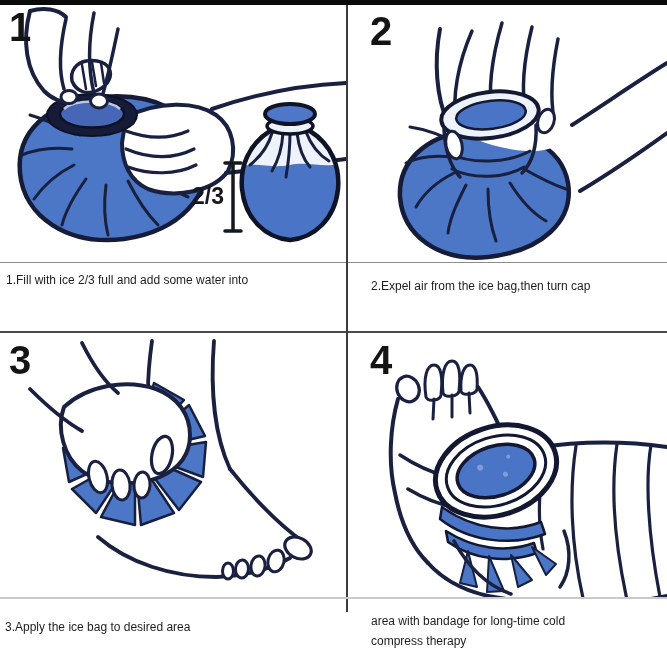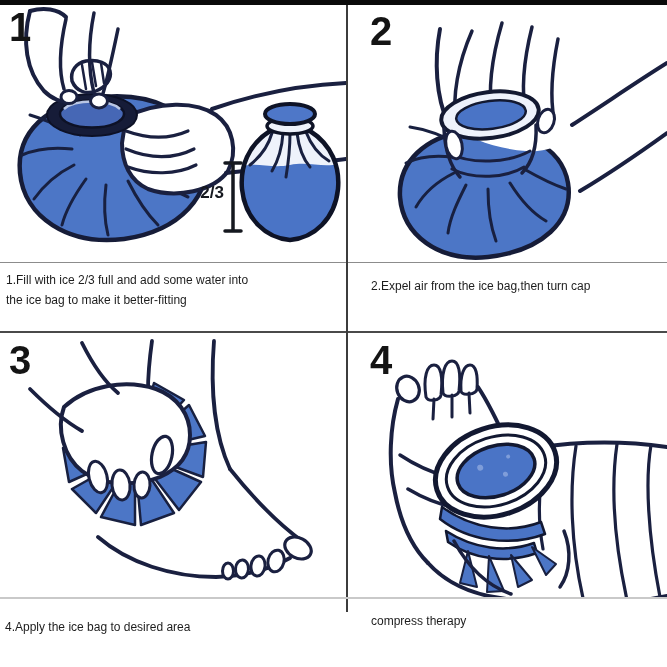--- a/index.html
+++ b/index.html
@@ -6,21 +6,21 @@
   #stage{position:relative;width:667px;height:667px;background:#ffffff;overflow:hidden;
          font-family:"Liberation Sans","DejaVu Sans",sans-serif;}
   .topbar{position:absolute;left:0;top:0;width:667px;height:5px;background:#0a0a0a;}
   .vdiv{position:absolute;left:346px;top:5px;width:2px;height:607px;background:#3c3c3c;}
   .hdiv{position:absolute;left:0;top:331px;width:667px;height:2px;background:#4a4a4a;}
   .sep-top{position:absolute;left:0;top:262px;width:667px;height:1px;background:#8c8c8c;}
   .sep-bottom{position:absolute;left:0;top:597px;width:667px;height:2px;background:#c9c9c9;}
   .panel-number{position:absolute;font-size:40px;font-weight:600;color:#141414;line-height:1;}
   .caption{position:absolute;font-size:12px;line-height:20px;color:#1d1d1d;white-space:nowrap;}
   .fill-label{position:absolute;left:188px;top:183px;width:36px;text-align:right;
-              font-size:17px;font-weight:bold;color:#15181f;}
+              font-size:23px;font-weight:bold;color:#15181f;}
   svg{position:absolute;display:block;}
   .ln{fill:none;stroke:#1a2040;stroke-width:3.5;stroke-linecap:round;stroke-linejoin:round;}
   .skin{fill:#ffffff;stroke:#1a2040;stroke-width:3.2;stroke-linecap:round;stroke-linejoin:round;}
   .bagfill{fill:#4c76c6;stroke:#161c38;stroke-width:4.5;stroke-linejoin:round;}
   .pleat{fill:none;stroke:#182040;stroke-width:3;stroke-linecap:round;}
   .wedge{fill:#4c76c6;stroke:#182040;stroke-width:2.5;stroke-linejoin:round;}
 </style>
 </head>
 <body>
 
@@ -187,25 +187,25 @@
 
   <div class="panel-number" style="left:9px;top:7px;">1</div>
   <div class="panel-number" style="left:370px;top:11px;">2</div>
   <div class="panel-number" style="left:9px;top:340px;">3</div>
   <div class="panel-number" style="left:370px;top:340px;">4</div>
 
   <div class="fill-label">2/3</div>
 
   <div class="caption" style="left:6px;top:270px;">
     <div>1.Fill with ice 2/3 full and add some water into</div>
-    <div>the ice bag to make it better-fitting</div>
   </div>
   <div class="caption" style="left:371px;top:276px;">
     <div>2.Expel air from the ice bag,then turn cap</div>
   </div>
   <div class="caption" style="left:5px;top:617px;">
-    <div>4.Apply the ice bag to desired area</div>
+    <div>3.Apply the ice bag to desired area</div>
   </div>
   <div class="caption" style="left:371px;top:611px;">
+    <div>area with bandage for long-time cold</div>
     <div>compress therapy</div>
   </div>
 
 </div>
 
 </body></html>

